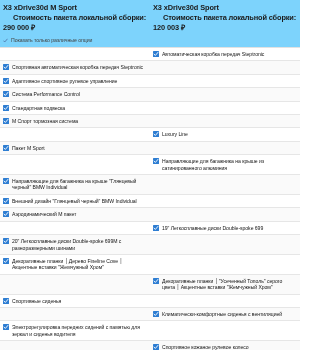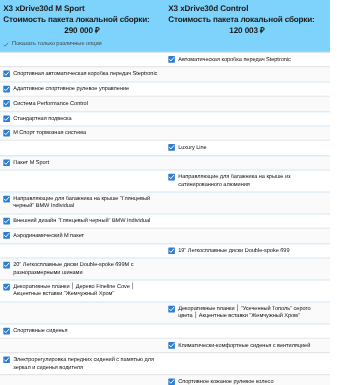--- a/index.html
+++ b/index.html
@@ -16,26 +16,25 @@
   
   .header { display: flex; width: 100%; padding: 3px 0 0 0; }
   .hcol { width: 50%; padding: 0 4px 0 3px; }
   .hcol.right { padding-left: 3px; }
   .h-title {
     font-size: 7.4px; font-weight: bold; line-height: 10px;
     letter-spacing: -0.1px; white-space: nowrap;
   }
   .h-sub {
     font-size: 7.4px; font-weight: bold; line-height: 10px;
-    letter-spacing: -0.15px; white-space: nowrap;
+    letter-spacing: -0.15px; white-space: nowrap; text-align: right;
   }
   .h-price {
     font-size: 7.4px; font-weight: bold; line-height: 10px;
     letter-spacing: -0.1px;
-    text-align: center;
   }
 
   
   .filter-row {
     display: flex; align-items: center;
     padding: 4px 0 3px 3px;
   }
   .filter-label {
     font-size: 5.2px; color: #444; line-height: 7px;
     letter-spacing: -0.05px; margin-left: 3px;
@@ -88,21 +87,21 @@
 
 <div id="app">
 
   <div class="header">
     <div class="hcol left">
       <div class="h-title">X3 xDrive30d M Sport</div>
       <div class="h-sub">Стоимость пакета локальной сборки:</div>
       <div class="h-price">290 000 ₽</div>
     </div>
     <div class="hcol right">
-      <div class="h-title">X3 xDrive30d Control</div>
+      <div class="h-title">X3 xDrive30d Sport</div>
       <div class="h-sub">Стоимость пакета локальной сборки:</div>
       <div class="h-price">120 003 ₽</div>
     </div>
   </div>
 
   <div class="filter-row">
     <span class="cb-plain">
       <svg viewBox="0 0 10 10">
           <path d="M1 5.4 L3.4 8 L9 1.6" stroke="#4a6fa5" stroke-width="1.6" fill="none"></path>
         </svg>

